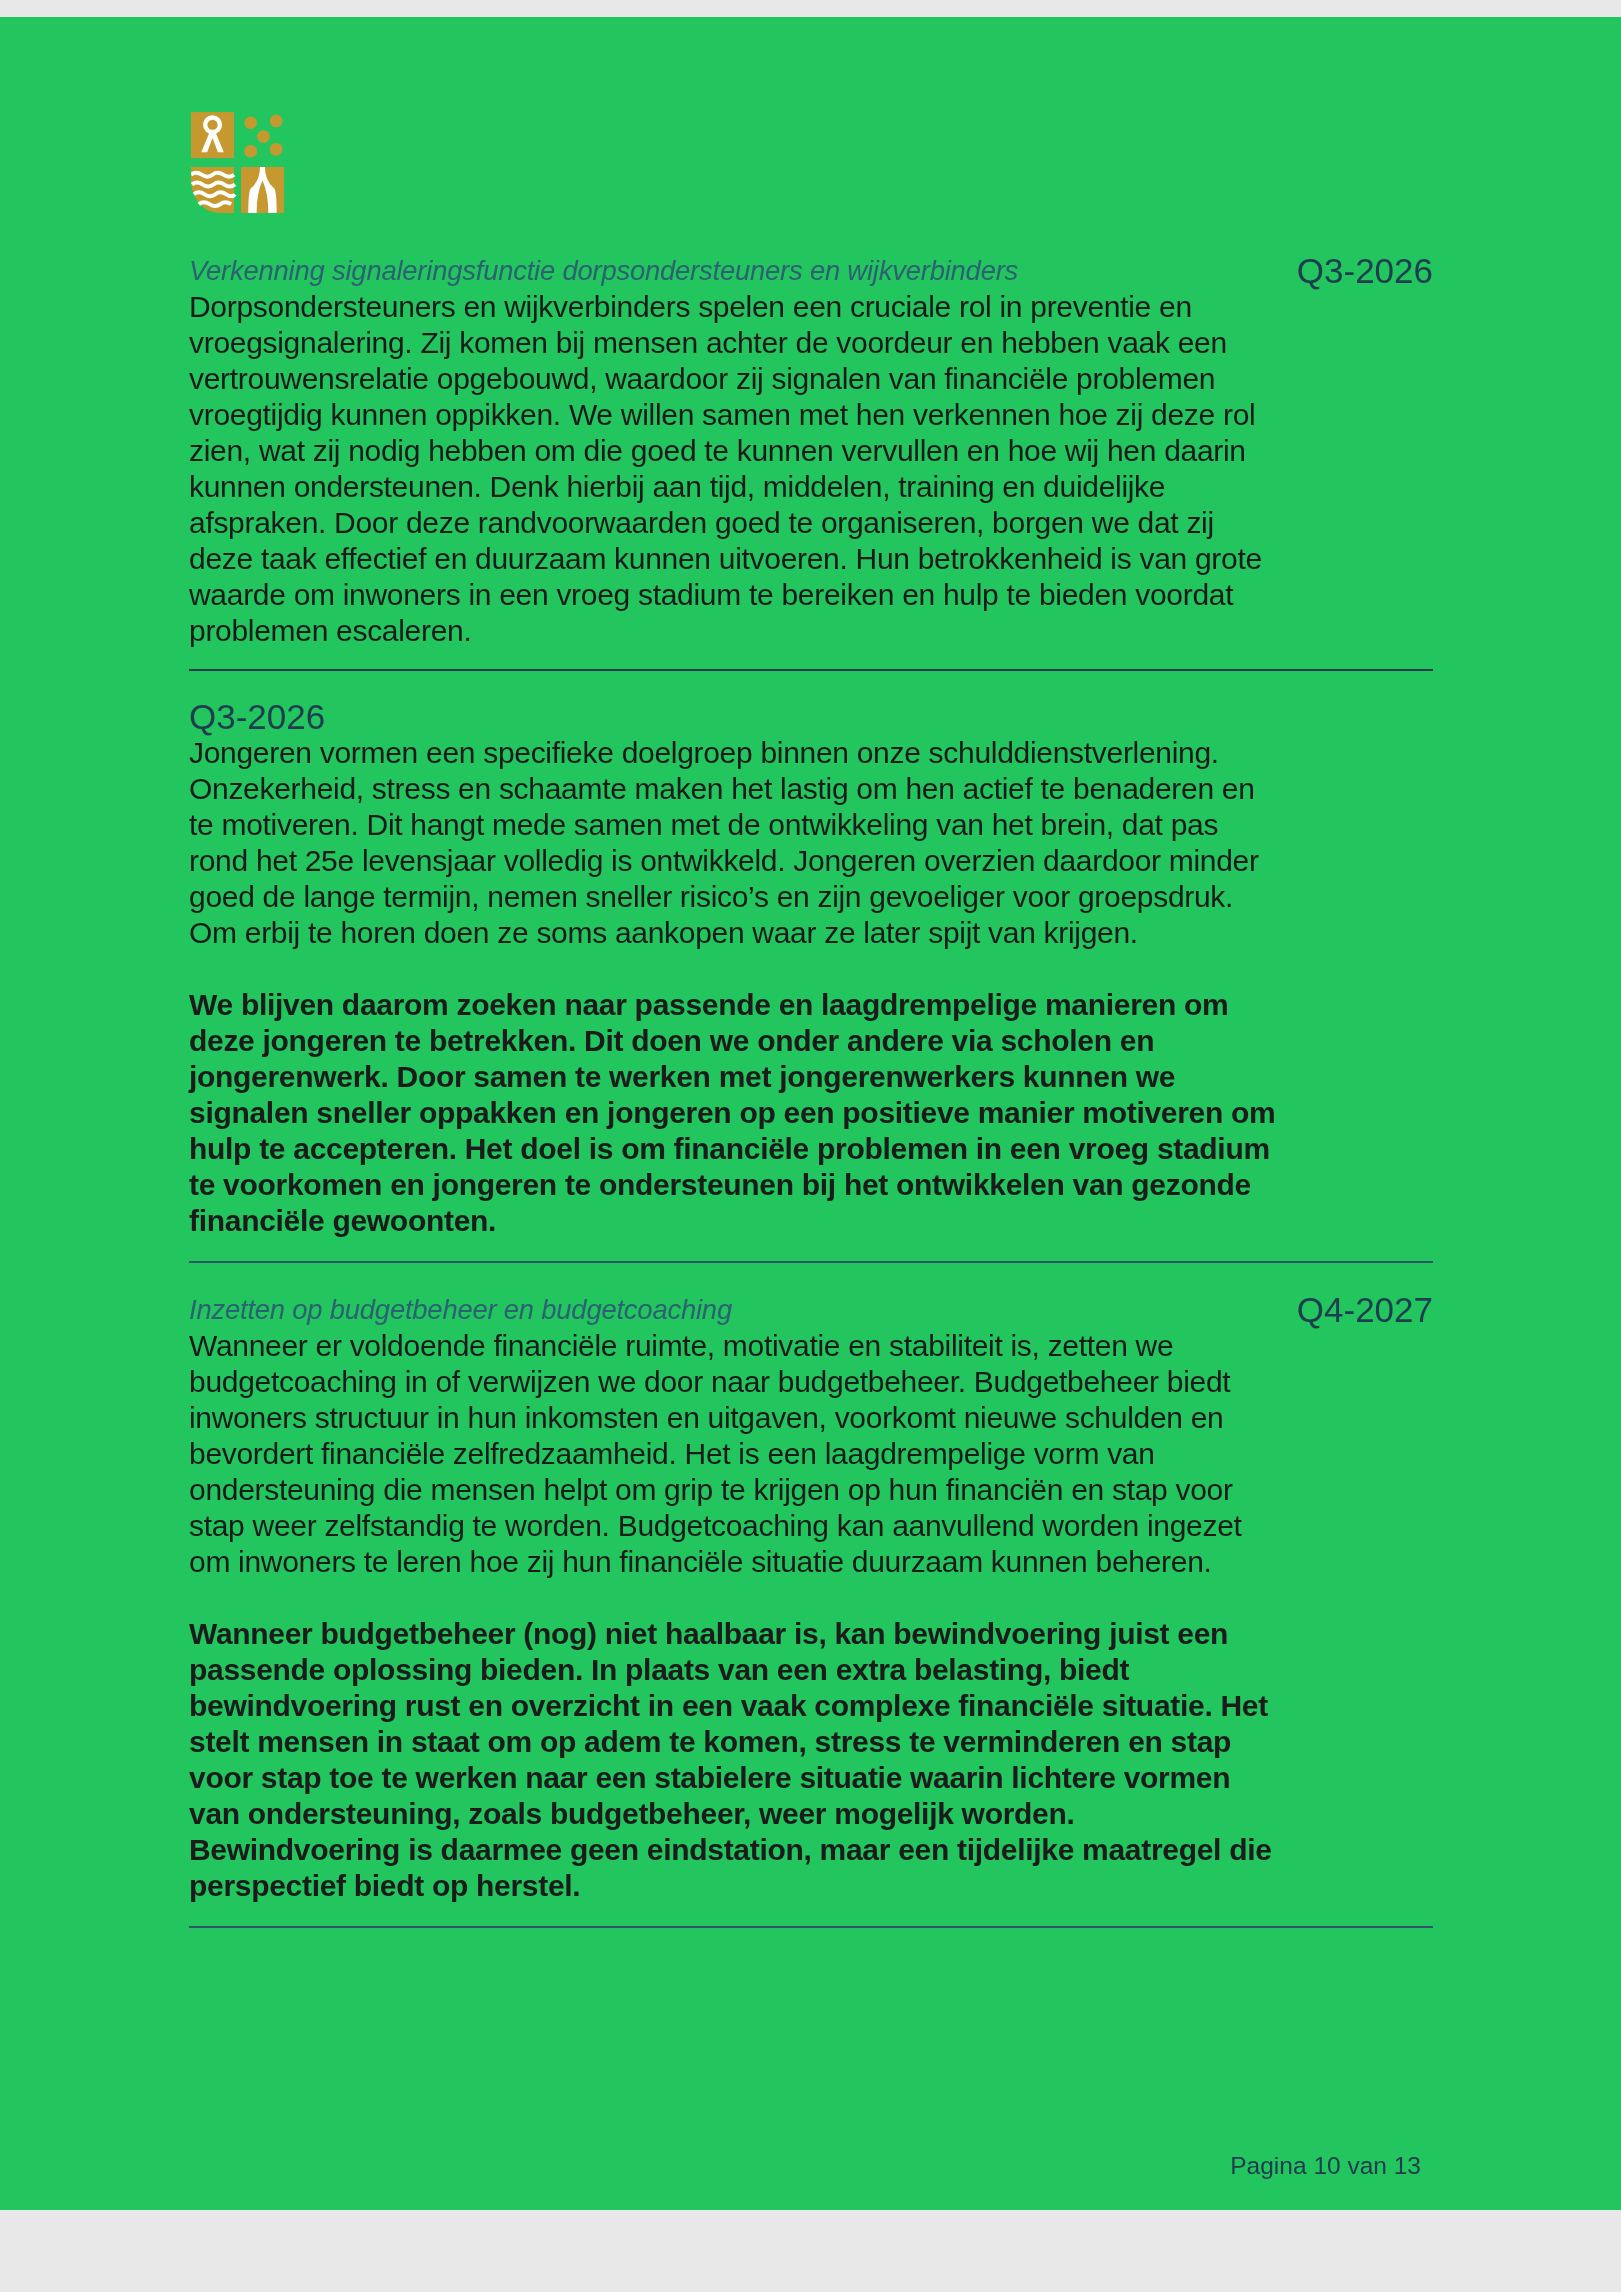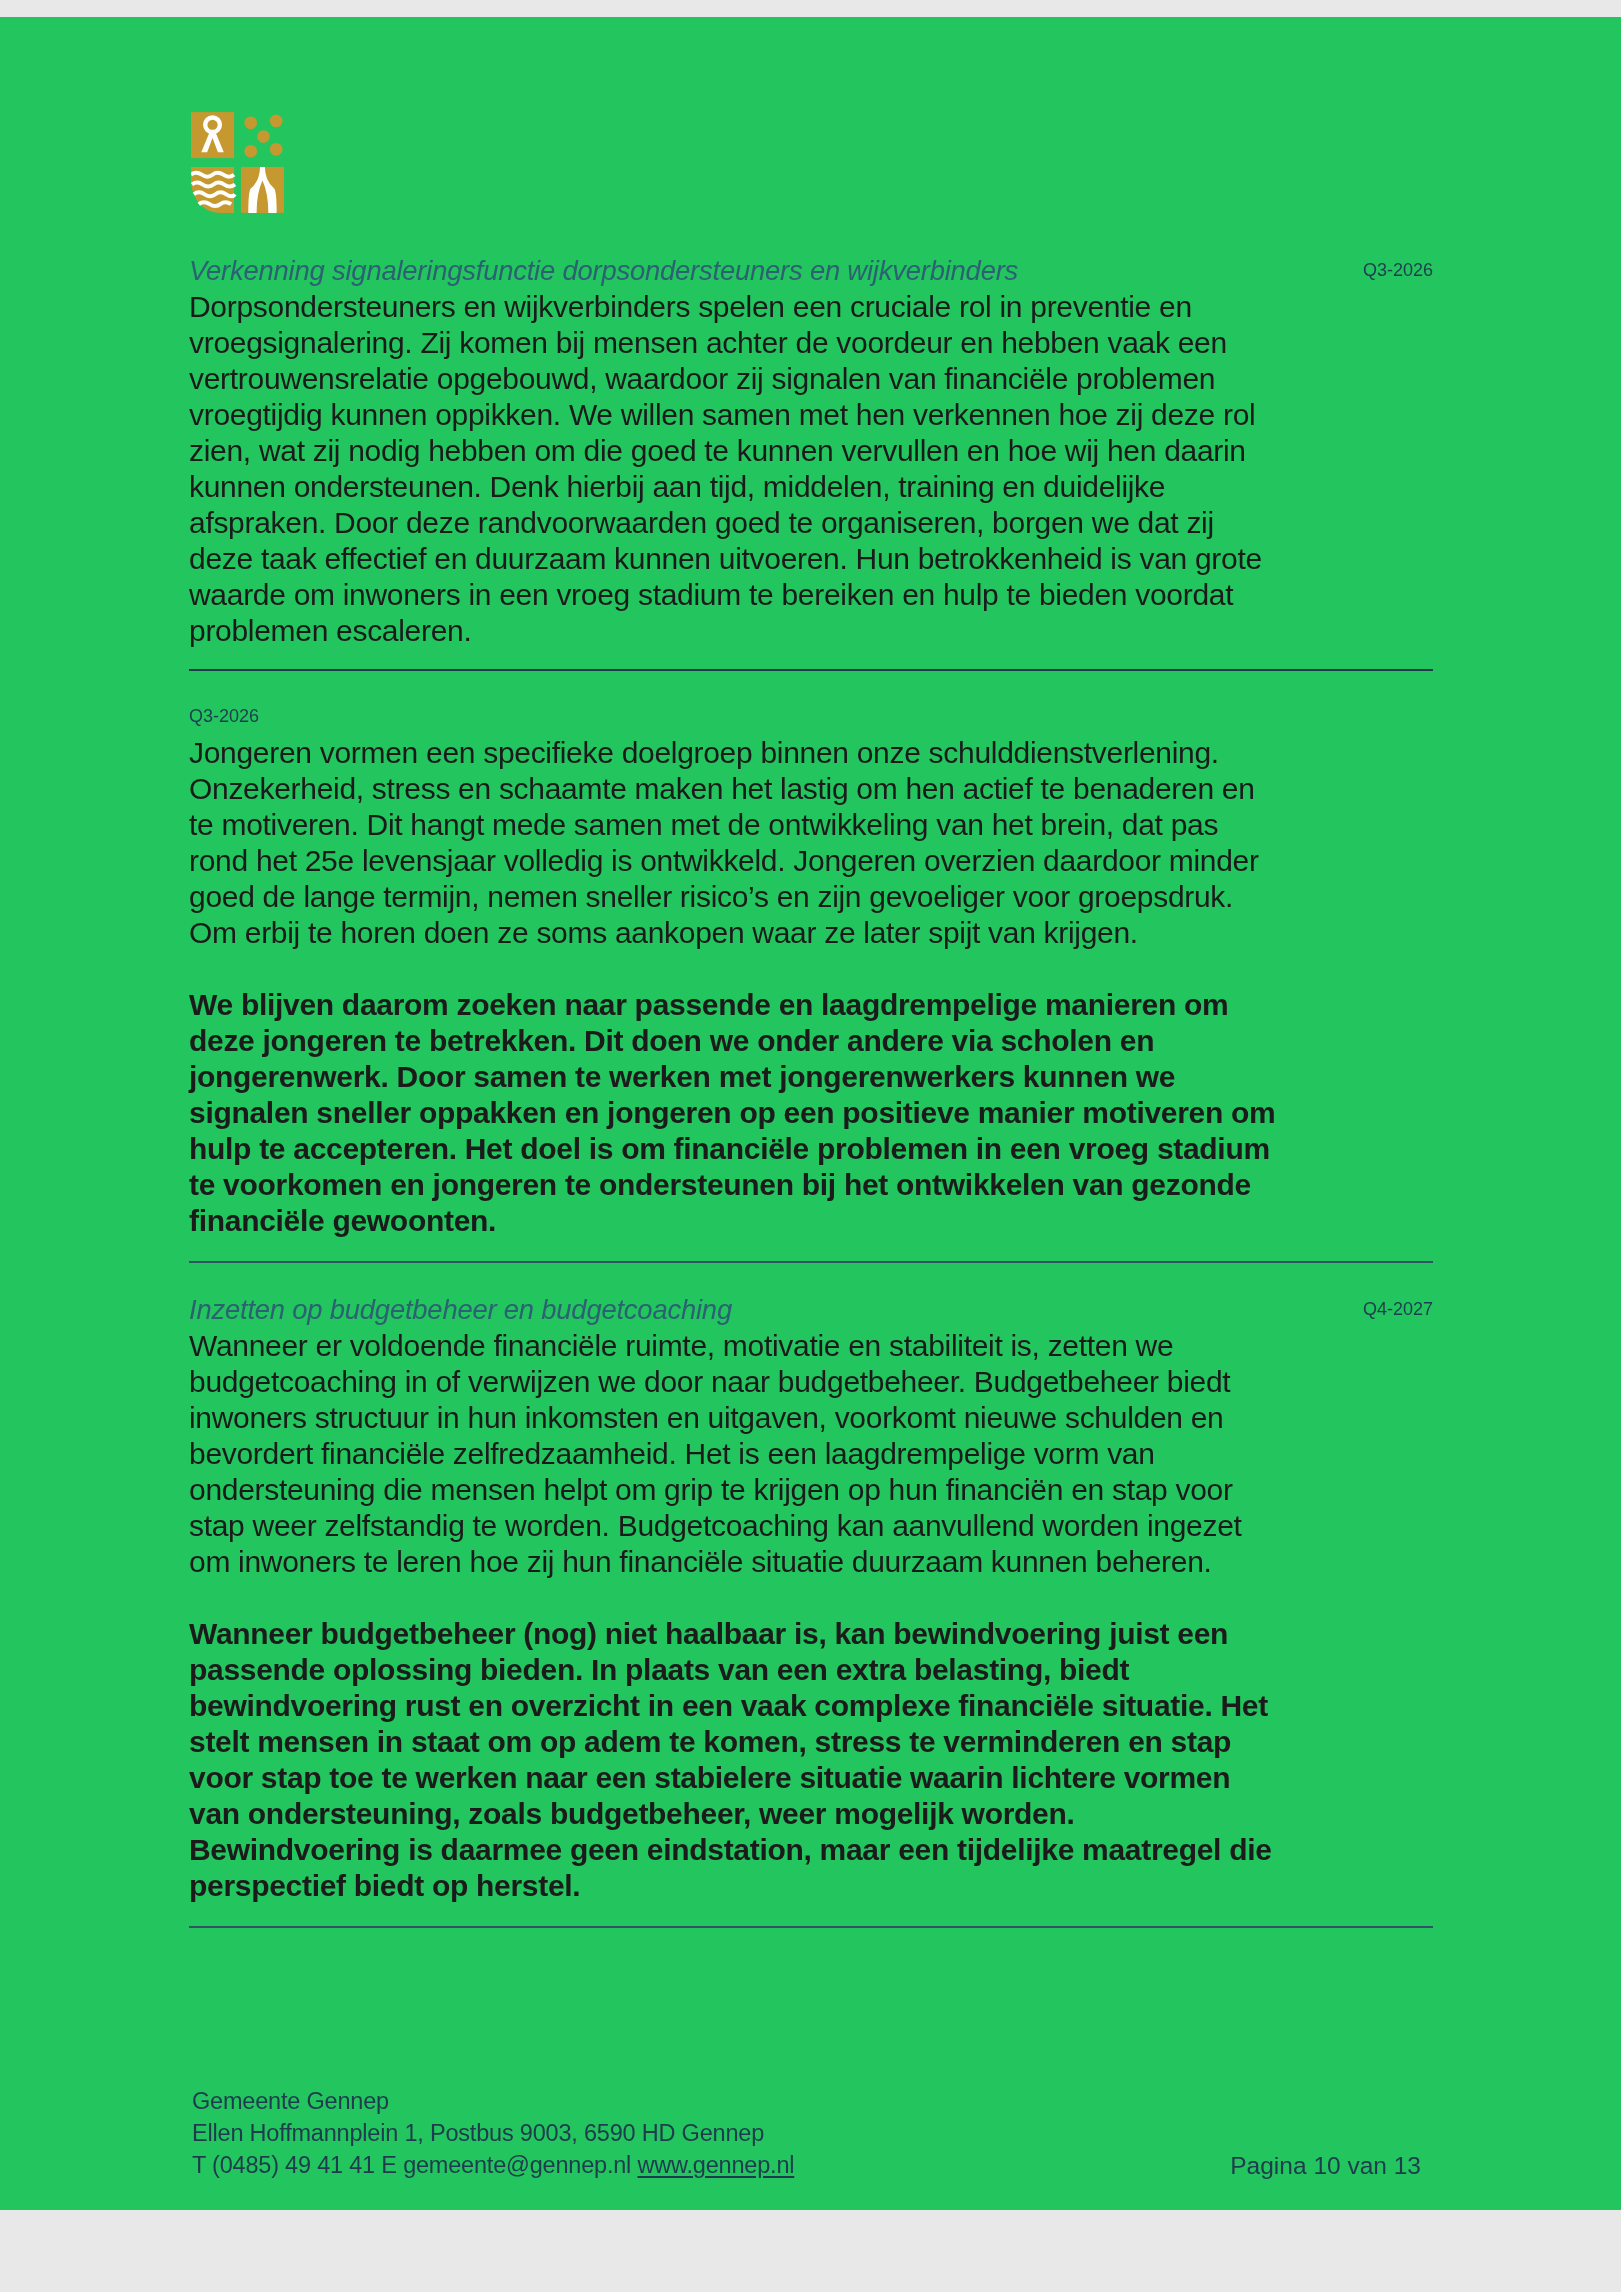--- a/index.html
+++ b/index.html
@@ -18,21 +18,21 @@
     height:37px;line-height:37px;
   }
   .section-title{
     font-style:italic;
     font-size:27.4px;
     color:#2c6172;
     letter-spacing:-0.2px;
     white-space:nowrap;
   }
   .quarter{
-    font-size:18px;
+    font-size:35px;
     color:#1e3e50;
     white-space:nowrap;
   }
   .body-text{width:1096px;}
   .body-text p{
     margin:0;
     font-size:30px;
     line-height:36px;
     color:#1b1b1b;
     letter-spacing:-0.3px;
@@ -114,22 +114,17 @@
       <span class="quarter">Q4-2027</span>
     </div>
     <div class="body-text">
       <p>Wanneer er voldoende financiële ruimte, motivatie en stabiliteit is, zetten we budgetcoaching in of verwijzen we door naar budgetbeheer. Budgetbeheer biedt inwoners structuur in hun inkomsten en uitgaven, voorkomt nieuwe schulden en bevordert financiële zelfredzaamheid. Het is een laagdrempelige vorm van ondersteuning die mensen helpt om grip te krijgen op hun financiën en stap voor stap weer zelfstandig te worden. Budgetcoaching kan aanvullend worden ingezet om inwoners te leren hoe zij hun financiële situatie duurzaam kunnen beheren.</p>
       <p>Wanneer budgetbeheer (nog) niet haalbaar is, kan bewindvoering juist een passende oplossing bieden. In plaats van een extra belasting, biedt bewindvoering rust en overzicht in een vaak complexe financiële situatie. Het stelt mensen in staat om op adem te komen, stress te verminderen en stap voor stap toe te werken naar een stabielere situatie waarin lichtere vormen van ondersteuning, zoals budgetbeheer, weer mogelijk worden. Bewindvoering is daarmee geen eindstation, maar een tijdelijke maatregel die perspectief biedt op herstel.</p>
     </div>
     <hr class="divider light">
 
   </div>
 
-  <div class="footer">
-    <div>Gemeente Gennep</div>
-    <div>Ellen Hoffmannplein 1, Postbus 9003, 6590 HD Gennep</div>
-    <div><span>T (0485) 49 41 41 E gemeente@gennep.nl </span><a>www.gennep.nl</a></div>
-  </div>
 
   <div class="page-number">Pagina 10 van 13</div>
 
 </div>
 
 
 </body></html>

